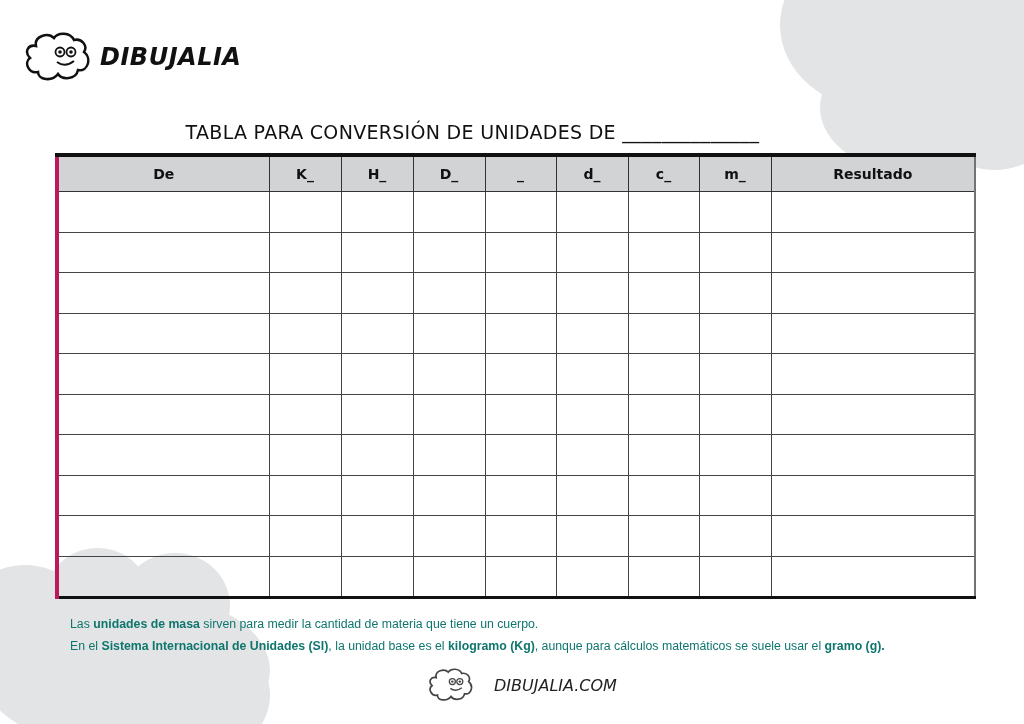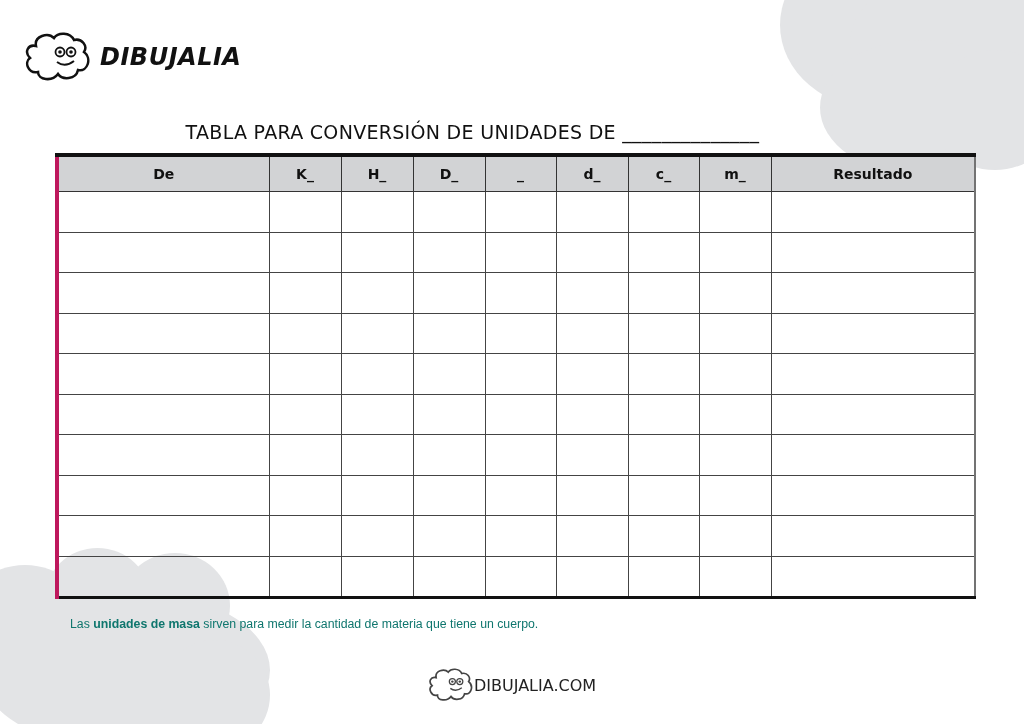--- a/index.html
+++ b/index.html
@@ -11,21 +11,21 @@
   .title { left:0; width:940px; top:121px; text-align:center; font-family:"DejaVu Sans", sans-serif; font-size:19px; letter-spacing:0.3px; padding-left:5px; box-sizing:border-box; }
   .sheet-table { left:55px; top:153px; width:918px; border-collapse:collapse; table-layout:fixed; }
   .sheet-table th { background:#d2d3d5; height:32px; font-family:"DejaVu Sans", sans-serif; font-size:14px; font-weight:bold; border:1.5px solid #333; border-top:4px solid #111; }
   .sheet-table td { height:37.5px; border:1.5px solid #444; background:transparent; }
   .sheet-table tr:last-child td { border-bottom:3.5px solid #111; }
   .sheet-table th:first-child, .sheet-table td:first-child { border-left:4px solid #be185d; }
   .sheet-table th:last-child, .sheet-table td:last-child { border-right:2px solid #737373; }
   .info { left:56px; top:613px; font-size:12.3px; line-height:22px; color:#0f766e;margin-left:14px; }
   .info b { font-weight:bold; }
   .footer { left:428px; top:668px; display:flex; align-items:center; }
-  .footer-text { font-family:"DejaVu Sans", sans-serif; font-size:16px; margin-left:0; color:#222; }
+  .footer-text { font-family:"DejaVu Sans", sans-serif; font-style:italic; font-size:16px; margin-left:20px; color:#222; }
 </style>
 </head>
 <body>
 
 <div class="cloud-bg" style="left:780px; top:-60px; width:200px; height:170px;"></div>
 <div class="cloud-bg" style="left:850px; top:-30px; width:200px; height:150px;"></div>
 <div class="cloud-bg" style="left:820px; top:40px; width:200px; height:135px;"></div>
 <div class="cloud-bg" style="left:930px; top:50px; width:130px; height:120px;"></div>
 
 <div class="cloud-bg" style="left:-40px; top:565px; width:130px; height:120px;"></div>
@@ -182,20 +182,21 @@
         <td></td>
         <td></td>
         <td></td>
         <td></td>
       </tr>
     </tbody>
 </table>
 
 <div class="layer info">
   <div><span>Las </span><b>unidades de masa</b><span> sirven para medir la cantidad de materia que tiene un cuerpo.</span></div>
+  <div><span>En el </span><b>Sistema Internacional de Unidades (SI)</b><span>, la unidad base es el </span><b>kilogramo (Kg)</b><span>, aunque para cálculos matemáticos se suele usar el </span><b>gramo (g).</b></div>
 </div>
 
 <div class="layer footer">
   <svg width="46" height="34" viewBox="0 0 68 50">
     <path d="M12 14 C10 4,24 0,30 6 C34 0,46 0,50 8 C58 6,64 14,60 20 C68 26,64 40,54 38 C52 48,38 48,34 42 C28 50,14 48,14 40 C4 42,0 30,6 26 C0 20,4 12,12 14 Z" fill="#fff" stroke="#444" stroke-width="2.5"></path>
     <circle cx="36" cy="20" r="4.5" fill="#fff" stroke="#444" stroke-width="1.8"></circle>
     <circle cx="36" cy="20" r="1.8" fill="#444"></circle>
     <circle cx="47" cy="20" r="4.5" fill="#fff" stroke="#444" stroke-width="1.8"></circle>
     <circle cx="47" cy="20" r="1.8" fill="#444"></circle>
     <path d="M33 30 Q41 36 50 29" fill="none" stroke="#444" stroke-width="2"></path>

